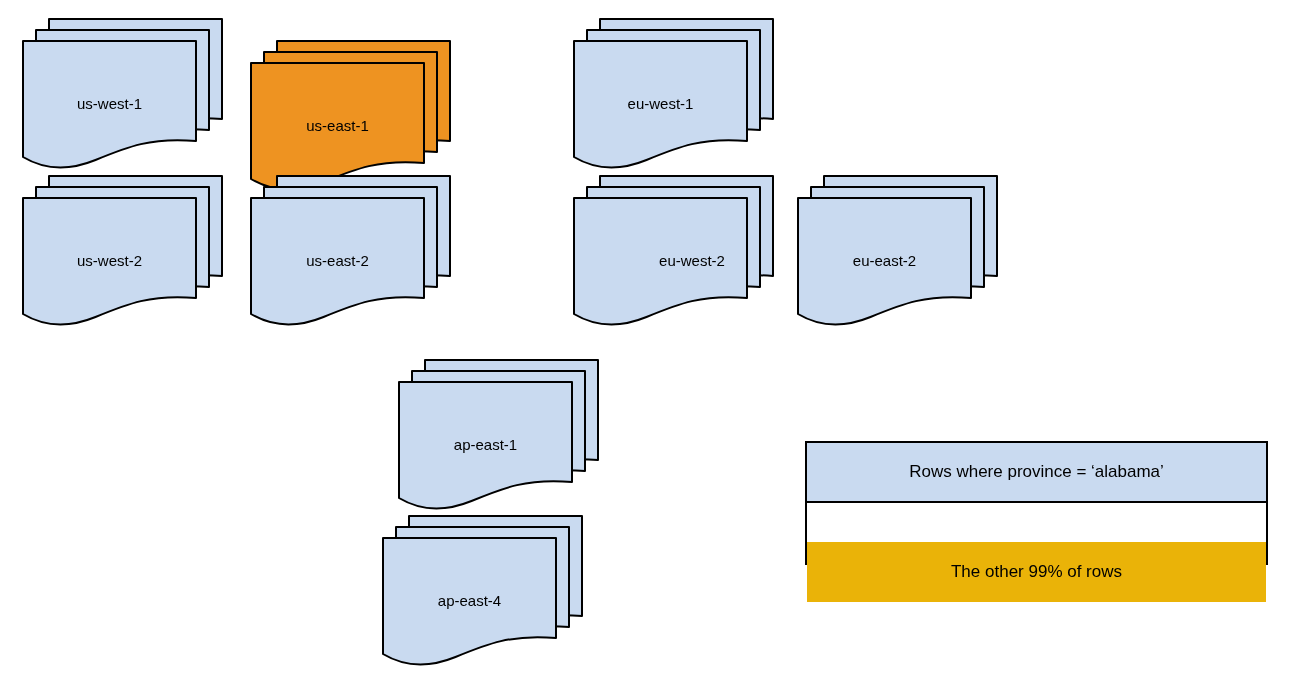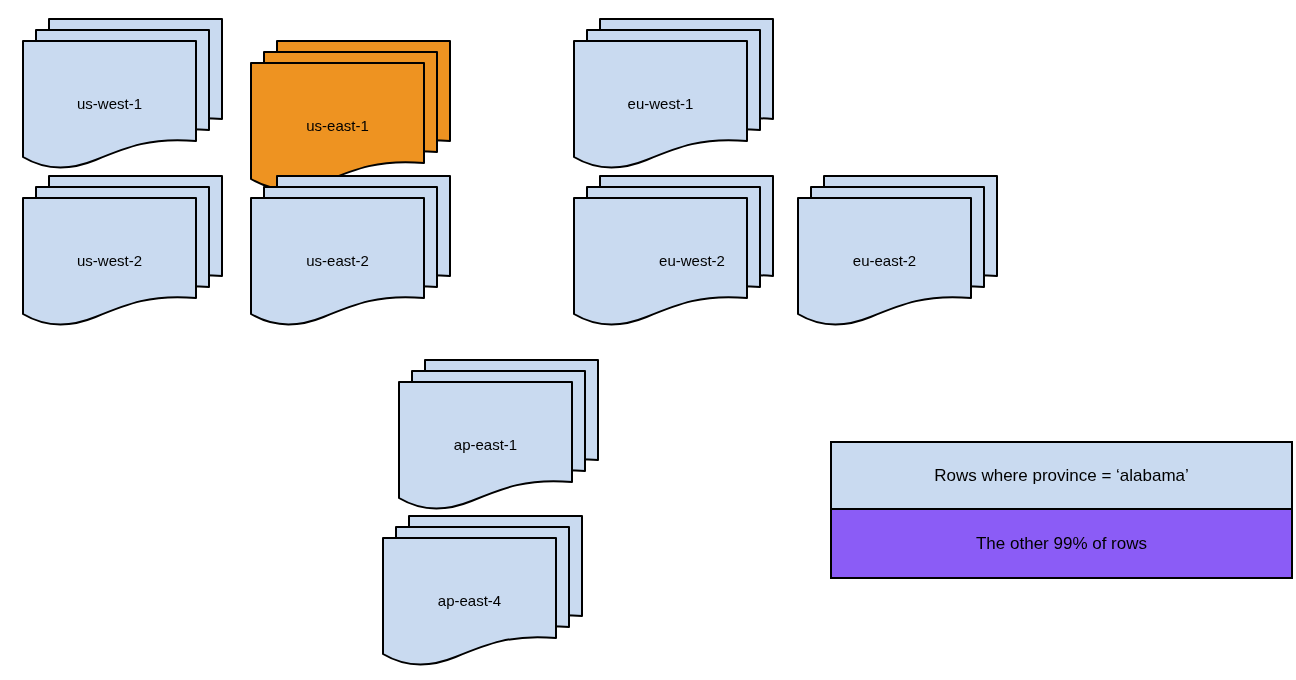--- a/index.html
+++ b/index.html
@@ -49,22 +49,23 @@
     justify-content: center;
     box-sizing: border-box;
     width: 100%;
   }
   .legend-row-blue {
     background: #c9daf0;
     height: 50%;
     border-bottom: 2px solid #000000;
   }
   .legend-row-orange {
-    background: #8b5cf6;
+    background: #eab308;
     height: 50%;
+    margin-top: 39px;
   }
   .legend-text {
     font-family: "Liberation Sans", sans-serif;
     font-size: 17px;
     color: #000000;
     white-space: nowrap;
   }
 </style>
 </head>
 <body>
@@ -189,21 +190,21 @@
         </g>
         <g transform="translate(13,11)">
           <path d="M 1 1 L 174 1 L 174 101 C 129.5 97, 105 107, 73.5 120 C 49.00000000000001 130, 24.500000000000004 131, 1 117 Z" fill="#c9daf0" stroke="#000000" stroke-width="2" stroke-linejoin="round"></path>
         </g>
         <g transform="translate(0,22)">
           <path d="M 1 1 L 174 1 L 174 101 C 129.5 97, 105 107, 73.5 120 C 49.00000000000001 130, 24.500000000000004 131, 1 117 Z" fill="#c9daf0" stroke="#000000" stroke-width="2" stroke-linejoin="round"></path>
         </g>
       </svg>
       <div class="stack-label" style="left: 0px; top: 77.88px; width: 175px;">ap-east-4</div>
     </div>
-    <div class="legend" style="left: 830px; top: 441px; width: 463px; height: 138px;">
+    <div class="legend" style="left: 805px; top: 441px; width: 463px; height: 124px;">
       <div class="legend-row legend-row-blue">
         <span class="legend-text">Rows where province = ‘alabama’</span>
       </div>
       <div class="legend-row legend-row-orange">
         <span class="legend-text">The other 99% of rows</span>
       </div>
     </div>
   </div>
 
 </body></html>

